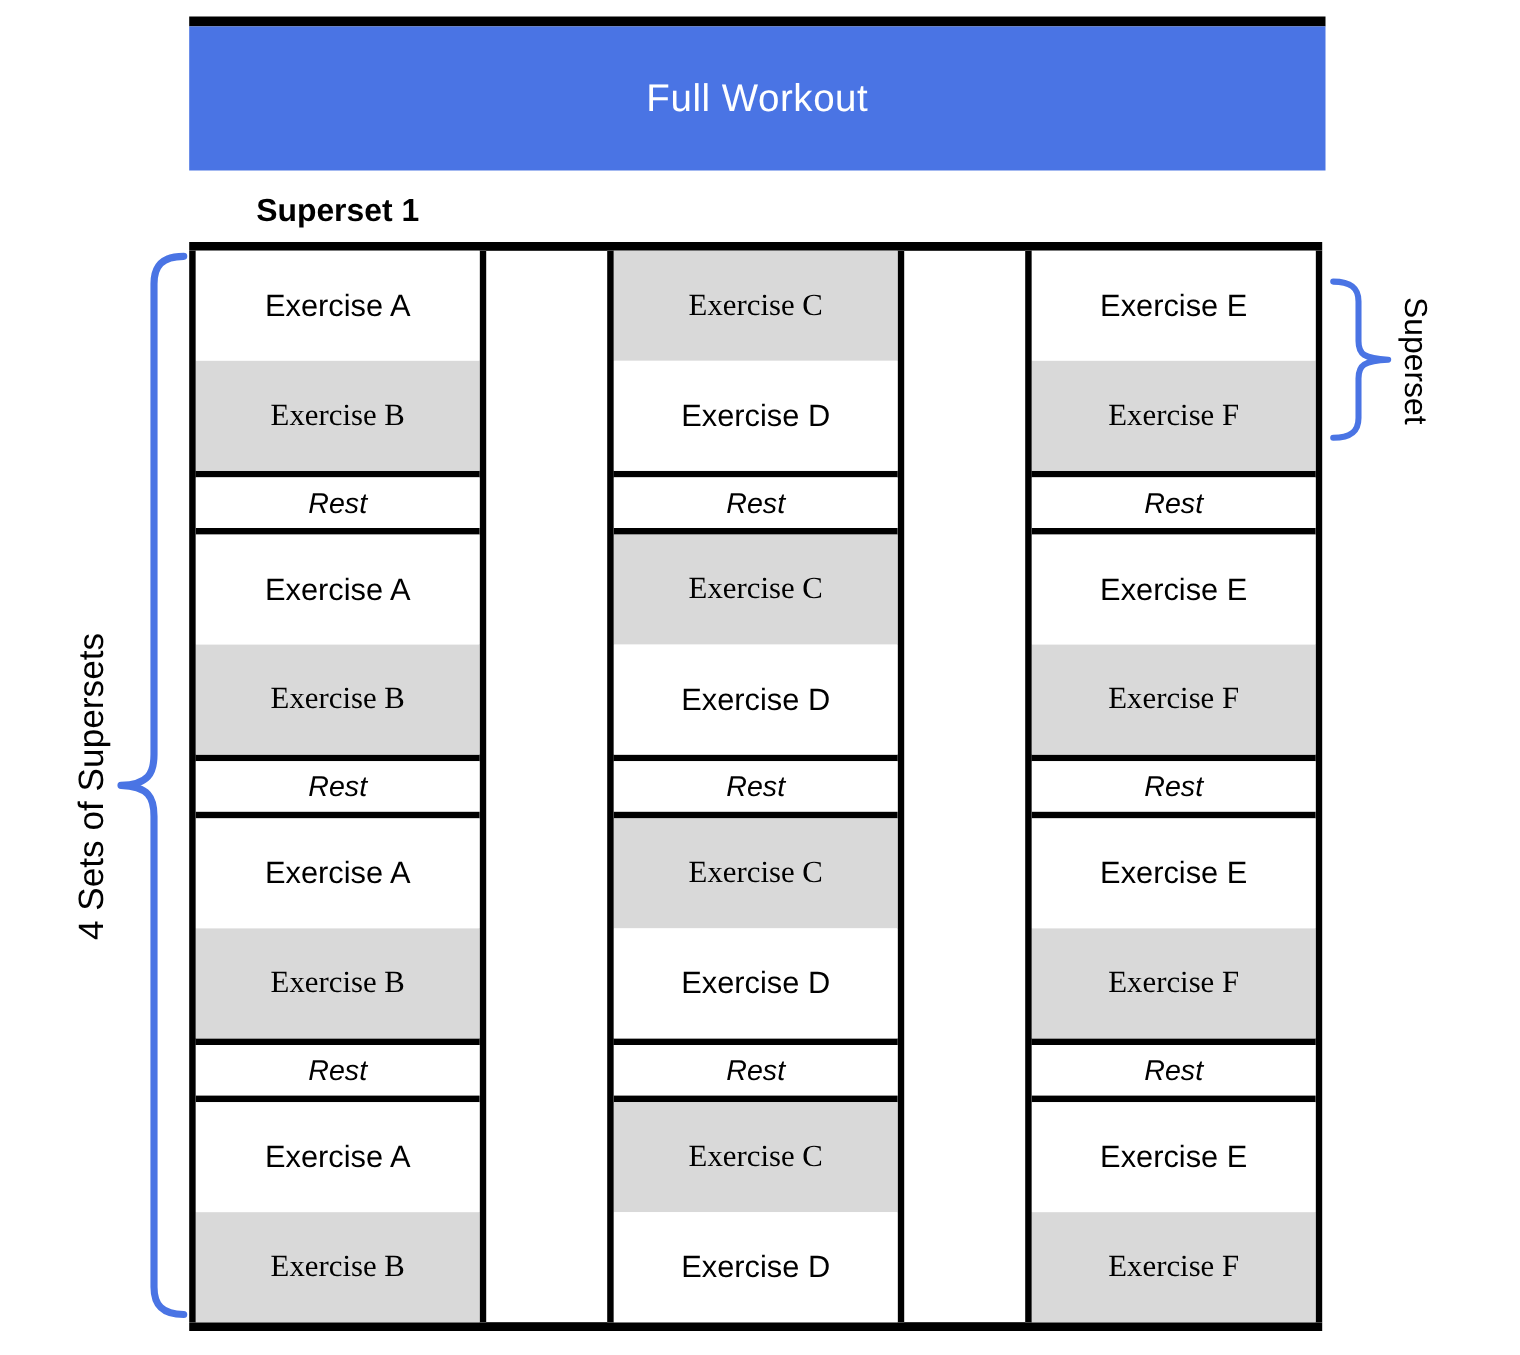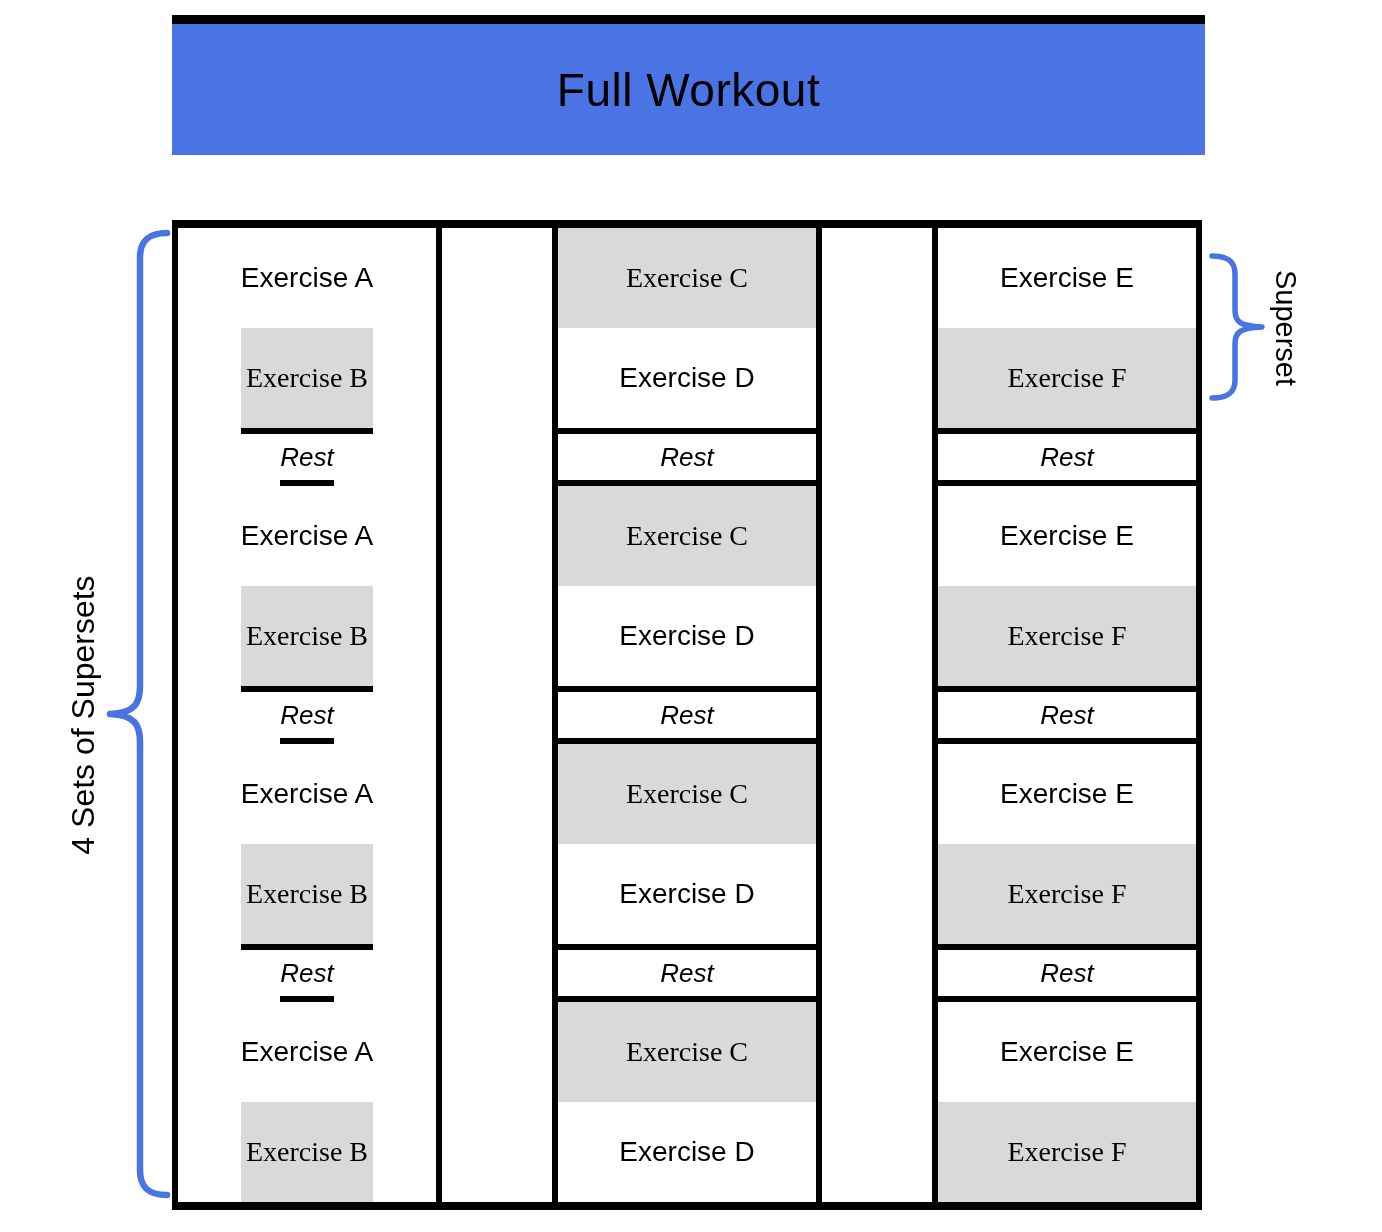--- a/index.html
+++ b/index.html
@@ -19,21 +19,21 @@
   .top-bar{
     position:absolute;left:172px;top:15px;width:1033px;height:9px;
     background:var(--border);
   }
   .banner{
     position:absolute;left:172px;top:24px;width:1033px;height:131px;
     background:var(--blue);
     display:flex;align-items:center;justify-content:center;
   }
   .banner span{
-    color:#000000;font-size:46px;letter-spacing:0.5px;
+    color:#ffffff;font-size:35px;letter-spacing:0.5px;
   }
   .col-header{
     position:absolute;top:168px;width:270px;height:48px;
     display:flex;align-items:center;justify-content:center;
     font-size:29px;font-weight:600;
   }
   .h0{left:172px;} .h1{left:552px;} .h2{left:932px;}
   .grid{
     position:absolute;left:172px;top:220px;width:1030px;height:990px;
     border-top:8px solid var(--border);
@@ -41,21 +41,21 @@
     box-sizing:border-box;
   }
   .column{
     position:absolute;top:0;bottom:0;width:270px;
     border-left:6px solid var(--border);
     border-right:6px solid var(--border);
     box-sizing:border-box;
     display:flex;flex-direction:column;
     background:#fff;
   }
-  .c0{left:0;align-items:center;} .c1{left:380px;} .c2{left:760px;}
+  .c0{left:0;} .c1{left:380px;} .c2{left:760px;}
   .pair{
     height:200px;flex:0 0 auto;
     border-bottom:6px solid var(--border);
     display:flex;flex-direction:column;
   }
   .pair.last{border-bottom:none;}
   .cell{
     flex:1 1 auto;
     display:flex;align-items:center;justify-content:center;
     font-size:28px;
@@ -88,20 +88,21 @@
 <body>
 
 <div class="page">
 
   <div class="top-bar"></div>
 
   <div class="banner">
     <span>Full Workout</span>
   </div>
 
+  <div class="col-header h0">Superset 1</div>
 
   <div class="grid">
     <div class="column c0">
         <div class="pair">
           <div class="cell">Exercise A</div>
           <div class="cell shaded">Exercise B</div>
         </div>
         <div class="rest">Rest</div>
         <div class="pair">
           <div class="cell">Exercise A</div>

